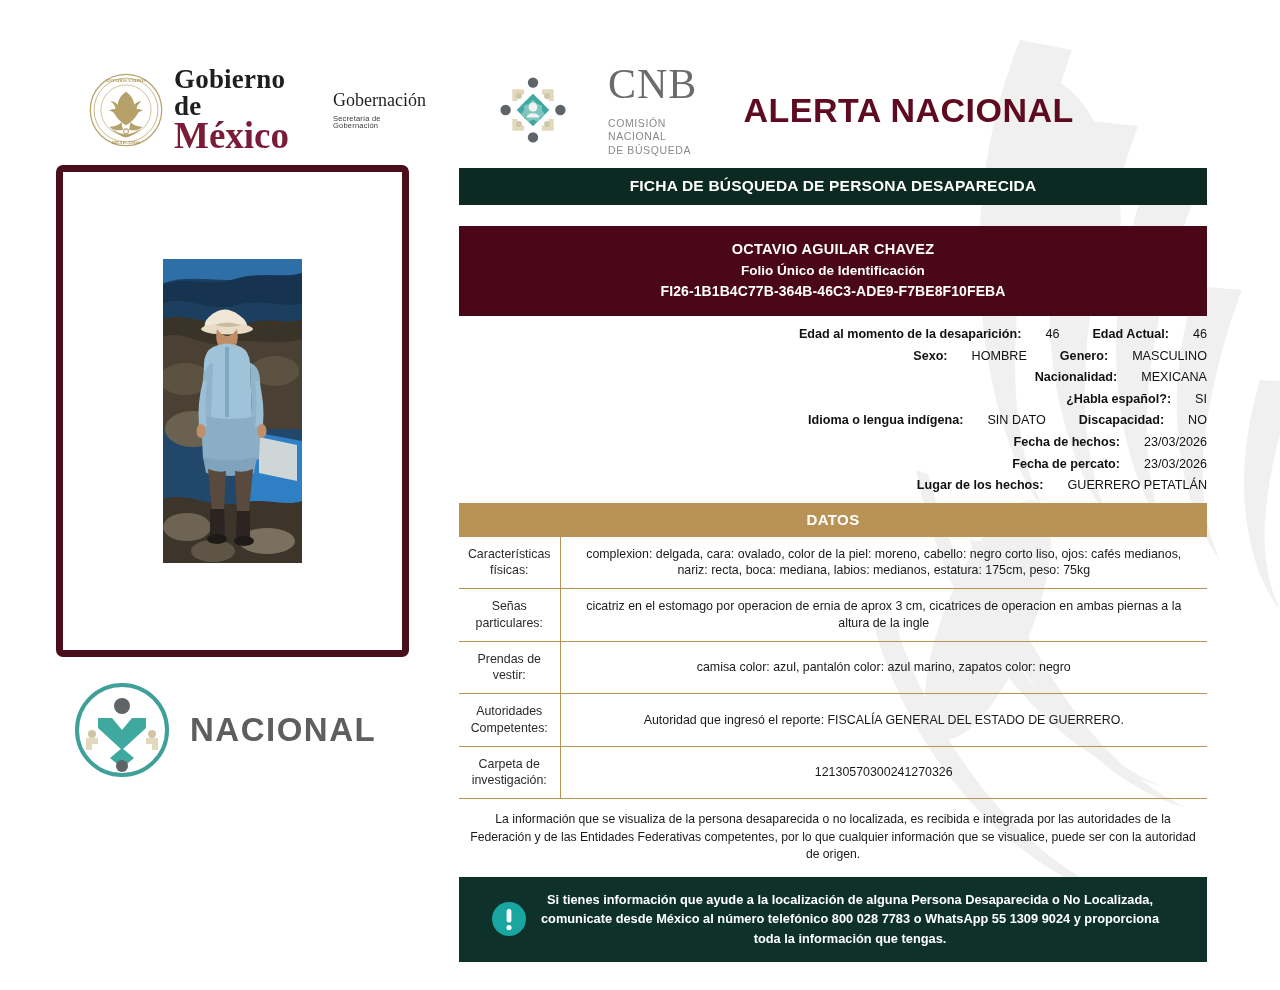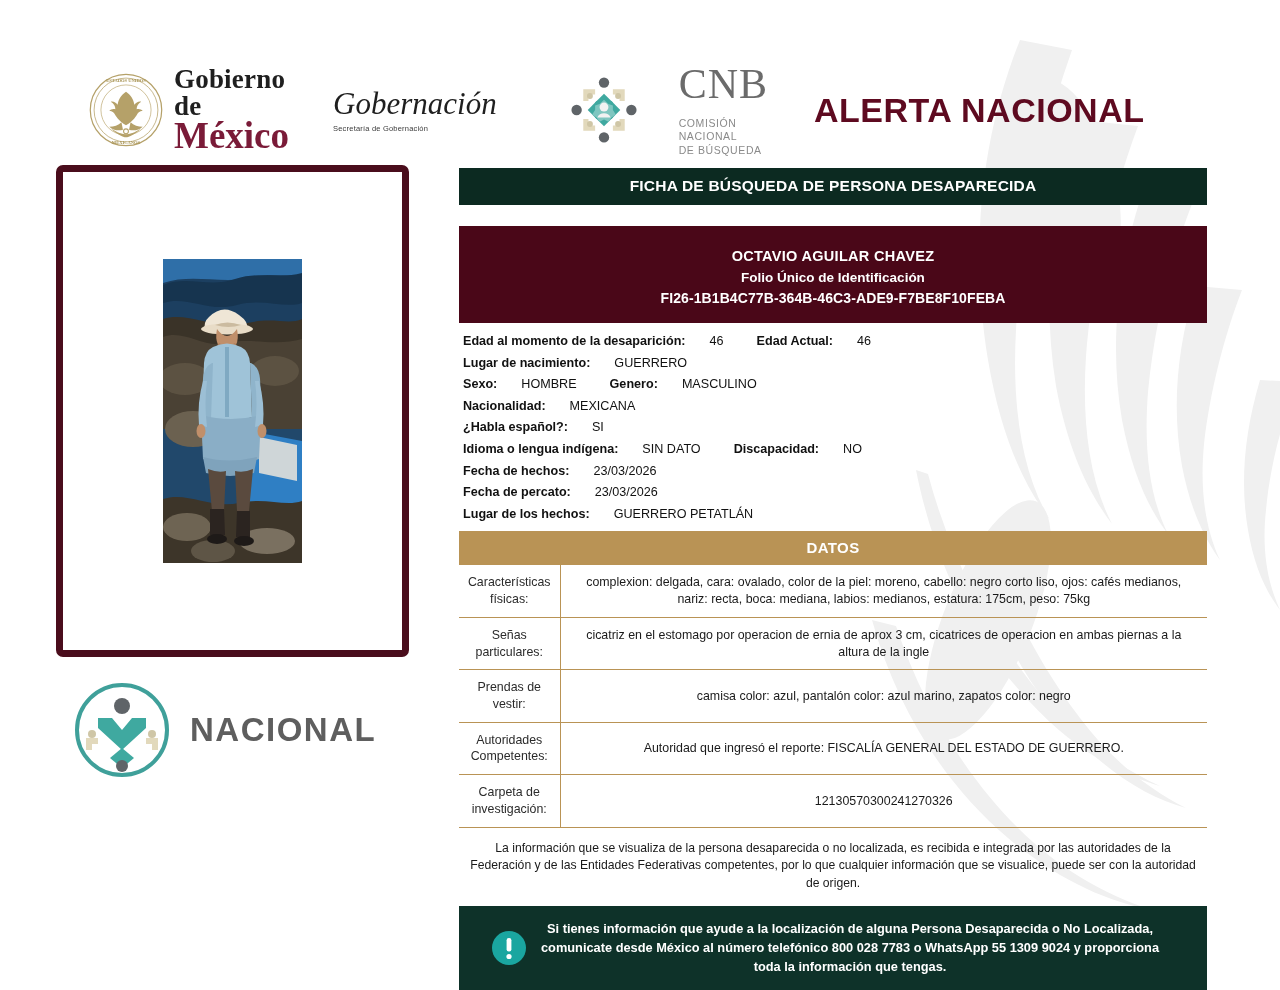--- a/index.html
+++ b/index.html
@@ -46,23 +46,22 @@
     font-size: 27px; font-weight: bold; color: #1f1f1f;
     font-family: "Liberation Serif", serif; letter-spacing: .2px;
   }
   .gob-text .l2 {
     font-size: 37px; font-weight: bold; color: #7a1b38;
     font-family: "Liberation Serif", serif; margin-top: -3px;
   }
   .vrule { width: 1px; height: 62px; background: #c9b98a; margin: 0 22px; }
   .gobernacion { line-height: 1; }
   .gobernacion .g1 {
-    font-size: 31px; color: #1f1f1f; font-weight: normal;
+    font-size: 18px; color: #1f1f1f; font-weight: normal;
     font-family: "Liberation Serif", serif;
-    font-style: italic;
   }
   .gobernacion .g2 {
     font-size: 7.5px; color: #3a3a3a; margin-top: 6px; letter-spacing: .2px;
   }
   .cnb-block { display: flex; align-items: center; margin-left: 26px; gap: 28px; }
   .cnb-mark { width: 74px; height: 74px; flex: 0 0 74px; }
   .cnb-text { margin-left: 10px; line-height: 1; }
   .cnb-text .c1 {
     font-size: 42px; color: #6b6b6b; font-weight: normal;
     font-family: "Liberation Serif", serif; letter-spacing: 1px;
@@ -110,28 +109,28 @@
   
   .right { position: absolute; left: 459px; top: 168px; width: 748px; z-index: 3; }
 
   .bar-green {
     background: #0c2a21; color: #ffffff;
     text-align: center; font-size: 15.5px; font-weight: bold;
     padding: 9px 0 10px; letter-spacing: .2px;
   }
   .bar-maroon {
     background: #4a0718; color: #ffffff;
-    text-align: center; padding: 20px 0 14px;
+    text-align: center; padding: 13px 0 14px;
     margin-top: 21px; line-height: 1.5;
   }
   .bar-maroon .nm { font-size: 14.5px; font-weight: bold; letter-spacing: .3px; }
   .bar-maroon .fl { font-size: 13.5px; font-weight: bold; }
   .bar-maroon .fv { font-size: 14px; font-weight: bold; letter-spacing: .1px; }
 
-  .facts { margin-top: 12px; padding-left: 4px; }
+  .facts { margin-top: 12px; padding-left: 4px; text-align: right; }
   .fact-row {
     font-size: 12.6px; color: #111111;
     line-height: 1.0; margin-bottom: 9px;
     white-space: nowrap;
   }
   .fact-row .k { font-weight: bold; }
   .fact-row .v { font-weight: normal; }
   .fact-row .sp { display: inline-block; width: 17px; }
   .fact-row .sp-wide { display: inline-block; width: 26px; }
 
@@ -345,25 +344,20 @@
       <div class="fact-row">
         <span class="k">Edad al momento de la desaparición:</span>
         <span class="sp"></span>
         <span class="v">46</span>
         <span class="sp-wide"></span>
         <span class="k">Edad Actual:</span>
         <span class="sp"></span>
         <span class="v">46</span>
       </div>
       <div class="fact-row">
-        <span class="k">Lugar de nacimiento:</span>
-        <span class="sp"></span>
-        <span class="v">GUERRERO</span>
-      </div>
-      <div class="fact-row">
         <span class="k">Sexo:</span>
         <span class="sp"></span>
         <span class="v">HOMBRE</span>
         <span class="sp-wide"></span>
         <span class="k">Genero:</span>
         <span class="sp"></span>
         <span class="v">MASCULINO</span>
       </div>
       <div class="fact-row">
         <span class="k">Nacionalidad:</span>

